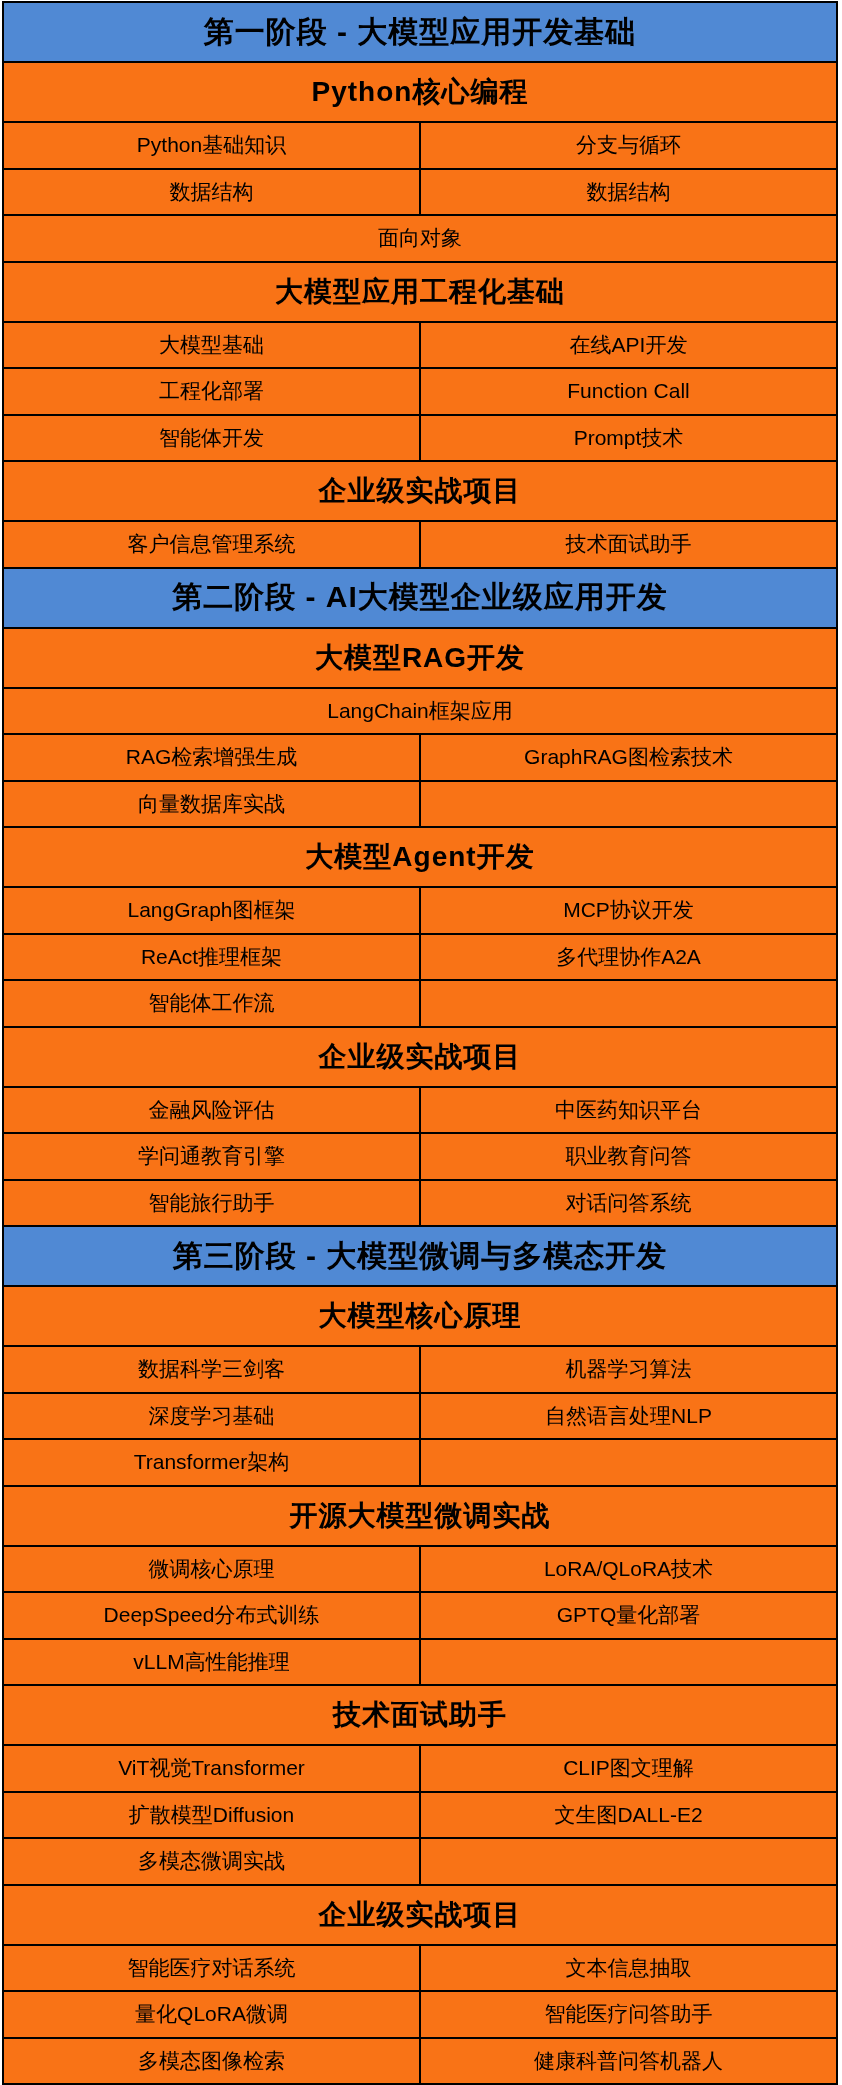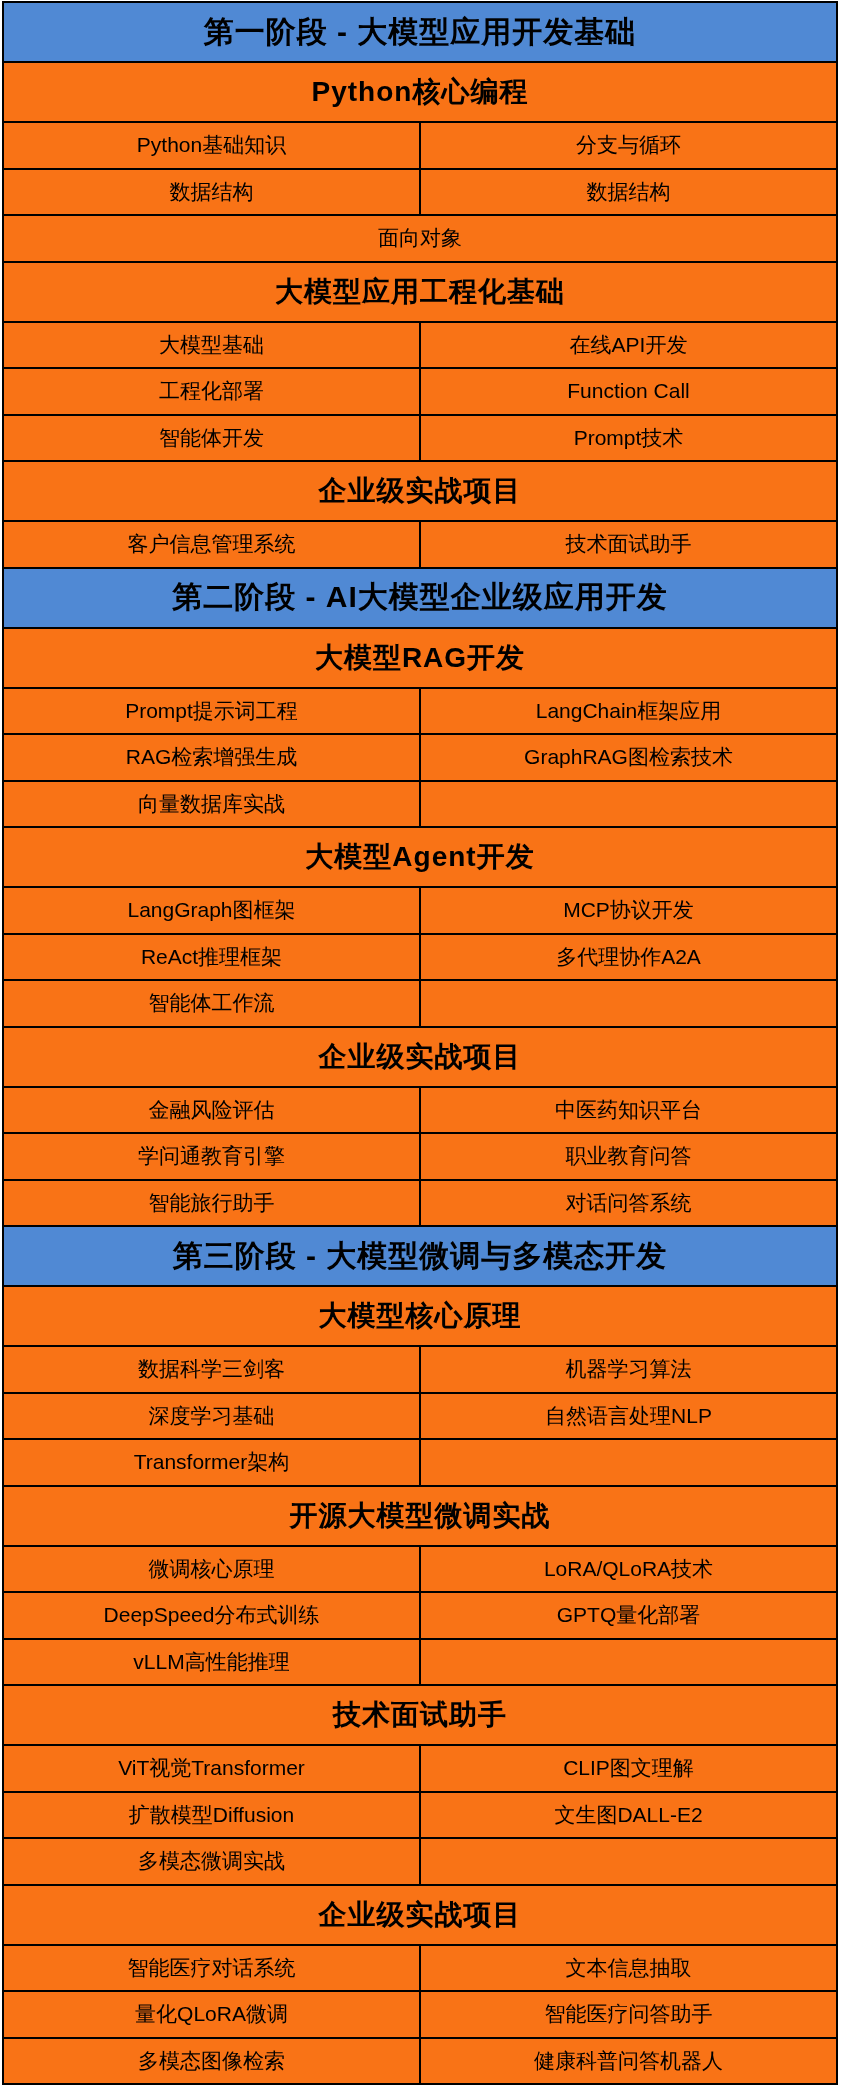--- a/index.html
+++ b/index.html
@@ -101,21 +101,20 @@
     <div class="section-header">企业级实战项目</div>
     <div class="table-row">
       <div class="course-cell">客户信息管理系统</div>
       <div class="course-cell">技术面试助手</div>
     </div>
 
     <div class="stage-header">第二阶段 - AI大模型企业级应用开发</div>
 
     <div class="section-header">大模型RAG开发</div>
     <div class="table-row">
-      <div class="course-cell">Prompt提示词工程</div>
       <div class="course-cell">LangChain框架应用</div>
     </div>
     <div class="table-row">
       <div class="course-cell">RAG检索增强生成</div>
       <div class="course-cell">GraphRAG图检索技术</div>
     </div>
     <div class="table-row">
       <div class="course-cell">向量数据库实战</div>
       <div class="course-cell"></div>
     </div>

